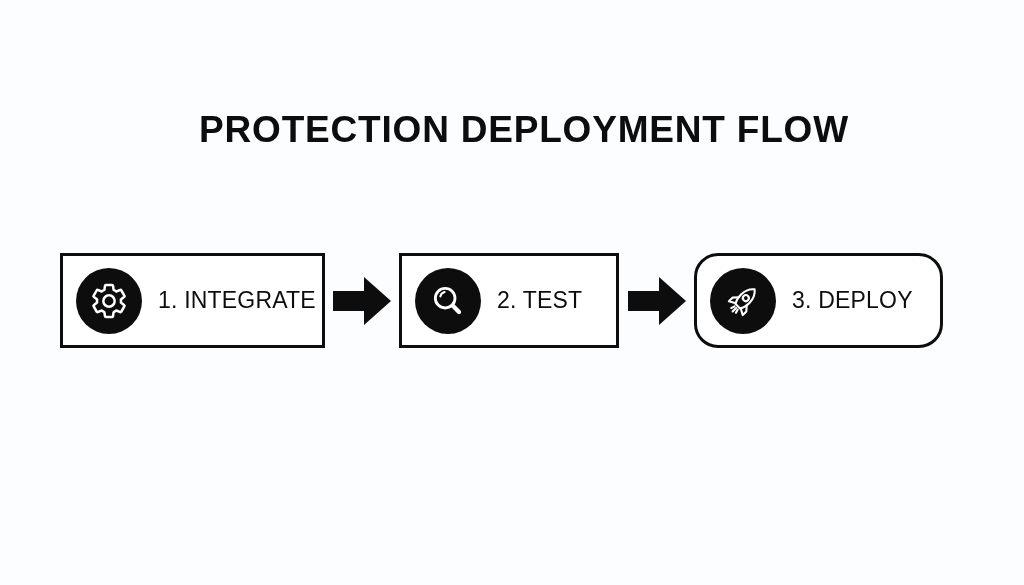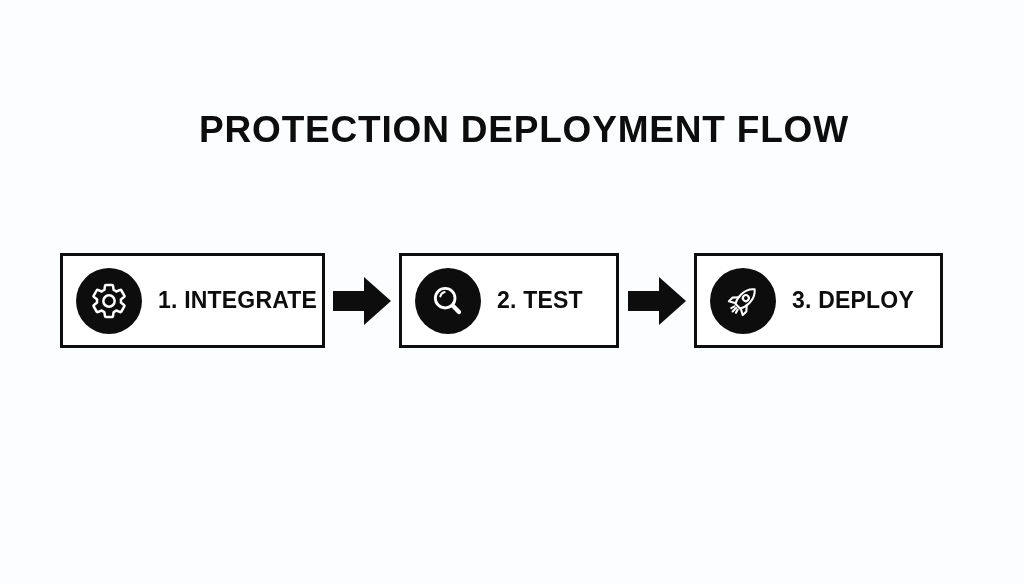--- a/index.html
+++ b/index.html
@@ -44,38 +44,38 @@
     box-sizing: border-box;
     height: 95px;
     background: #ffffff;
     border: 3px solid #0d0d0d;
     display: flex;
     align-items: center;
     padding-left: 13px;
   }
   .step-integrate { width: 265px; }
   .step-test      { width: 220px; }
-  .step-deploy    { width: 249px; }
+  .step-deploy    { width: 249px; border-radius: 24px; }
   .icon-circle {
     flex: 0 0 auto;
     width: 66px;
     height: 66px;
     border-radius: 50%;
     background: #0d0d0d;
     display: flex;
     align-items: center;
     justify-content: center;
   }
   .icon-circle svg {
     display: block;
   }
   .step-label {
     margin-left: 16px;
     font-size: 23px;
-    font-weight: 700;
+    font-weight: 400;
     letter-spacing: 0.2px;
     color: #0d0d0d;
     white-space: nowrap;
   }
   .connector {
     display: flex;
     align-items: center;
     justify-content: center;
   }
   .connector-1 { width: 74px; }

